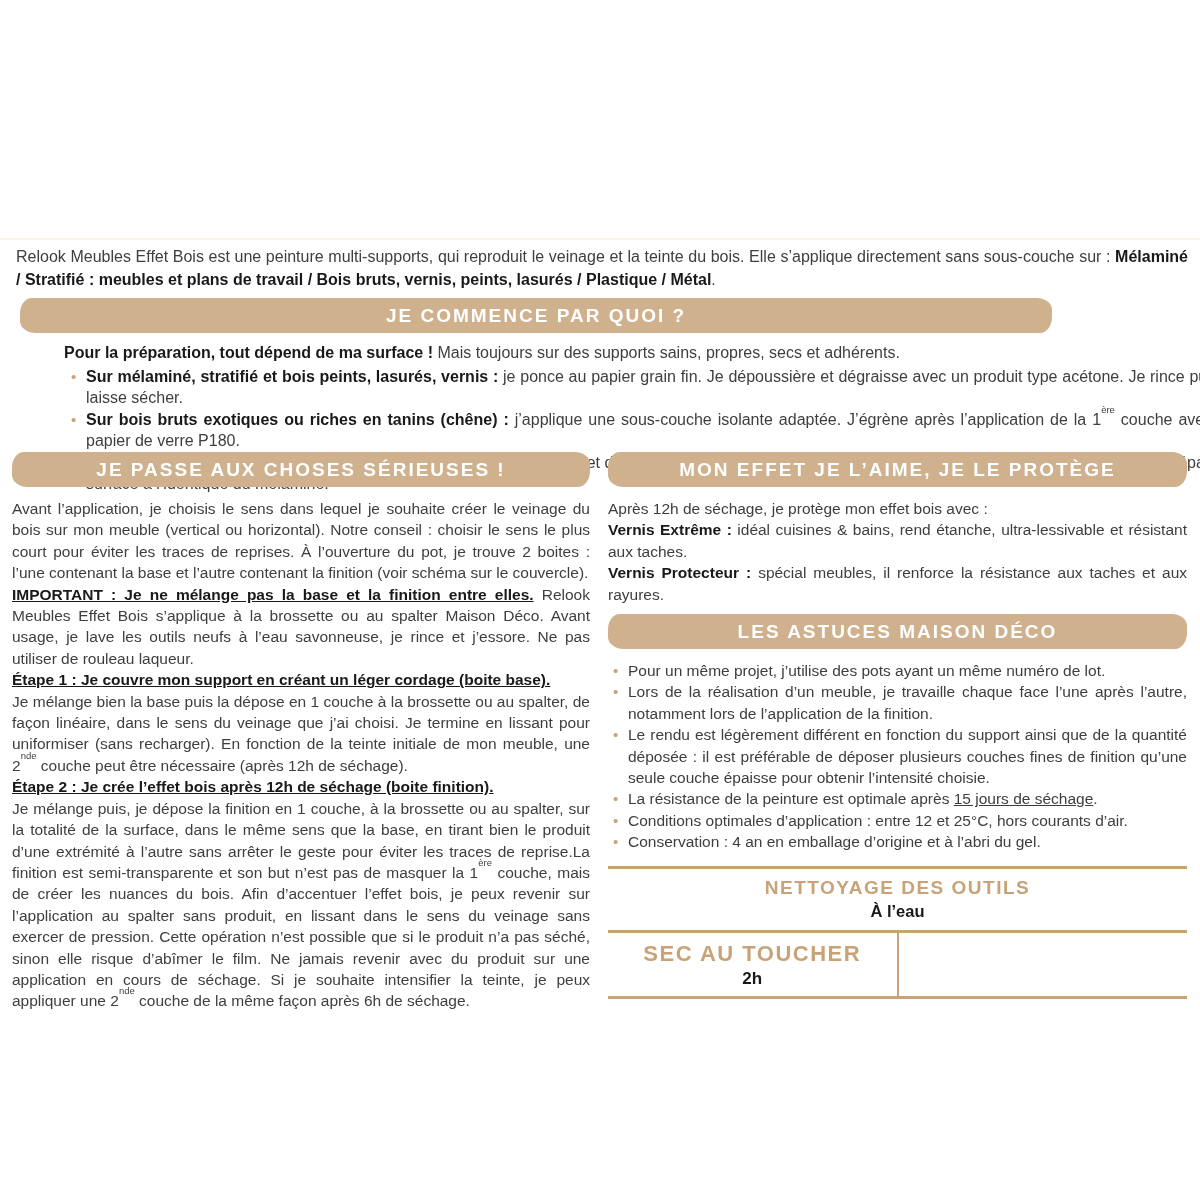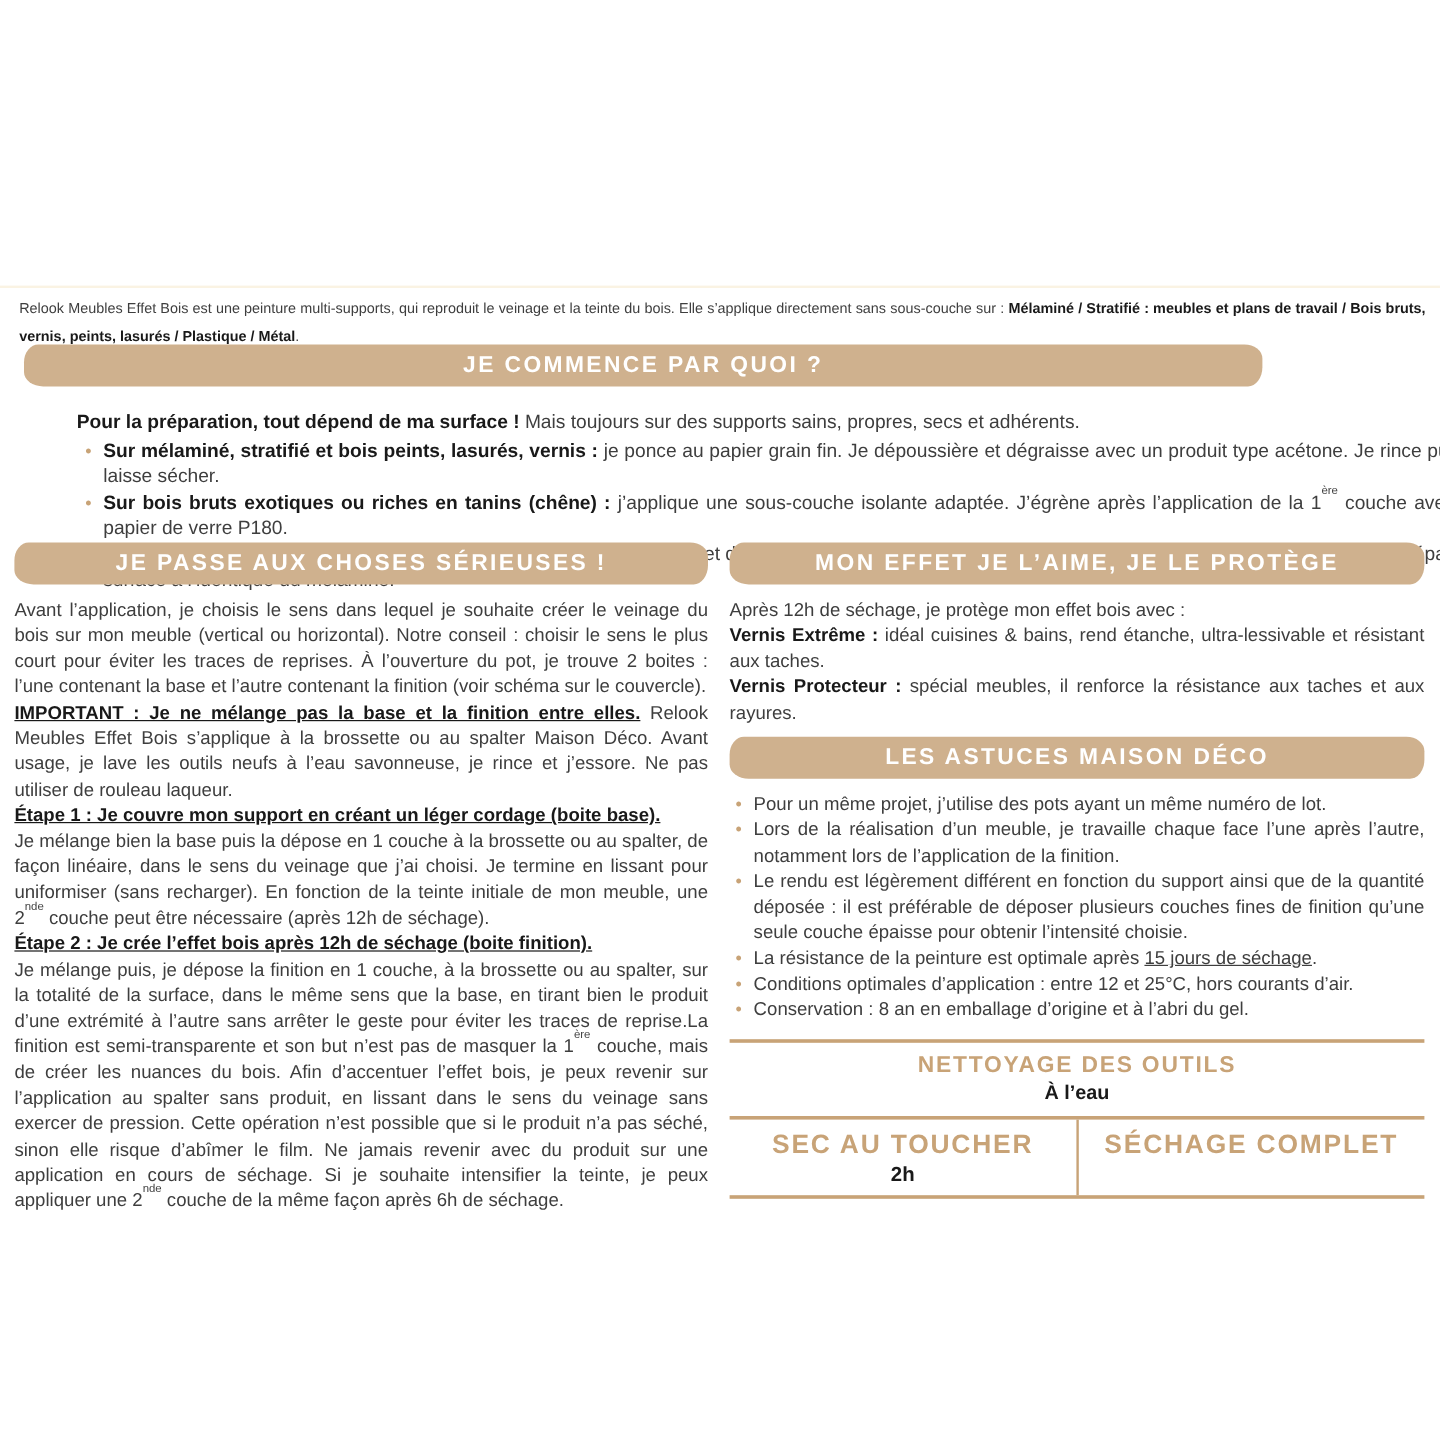--- a/index.html
+++ b/index.html
@@ -8,31 +8,31 @@
     font-family:"Liberation Sans", sans-serif; color:var(--body,#3e3e3e);
     position:relative;
   }
   .page { position:absolute; inset:0; }
 
   .faint-line { position:absolute; left:0; top:238px; width:1200px; height:2px; background:var(--faint,#faf3e3); }
 
   
   .intro {
     position:absolute; left:16px; top:246px; width:1172px;
-    font-size:12px; line-height:22.5px; text-align:justify; margin:0;
+    font-size:16px; line-height:22.5px; text-align:justify; margin:0;
   }
 
   
   .banner {
     background:var(--tan-bg,#cfb18e); color:#ffffff; text-align:center;
     height:35px; line-height:35px; font-weight:bold; font-size:19px;
     letter-spacing:2px; border-radius:12px 15px 12px 16px / 15px 12px 16px 12px;
     white-space:nowrap; overflow:hidden;
   }
-  .banner-full { position:absolute; left:20px; top:287px; width:1032px; }
+  .banner-full { position:absolute; left:20px; top:298px; width:1032px; }
 
   
   .prep { position:absolute; left:16px; top:342px; width:1172px;margin-left:48px; }
   .prep p.lead { margin:0 0 2px 0; font-size:16px; line-height:21.5px; }
   ul.bullets { list-style:none; margin:0; padding:0 0 0 22px; }
   ul.bullets li {
     position:relative; font-size:16px; line-height:21.5px; text-align:justify;
   }
   ul.bullets li::before {
     content:"\2022"; position:absolute; left:-15px; top:0;
@@ -126,33 +126,32 @@
 
     <div class="banner banner-tips">
       <span>LES ASTUCES MAISON DÉCO</span>
     </div>
     <ul class="bullets tips">
         <li><span>Pour un même projet, j’utilise des pots ayant un même numéro de lot.</span></li>
         <li><span>Lors de la réalisation d’un meuble, je travaille chaque face l’une après l’autre, notamment lors de l’application de la finition.</span></li>
         <li><span>Le rendu est légèrement différent en fonction du support ainsi que de la quantité déposée : il est préférable de déposer plusieurs couches fines de finition qu’une seule couche épaisse pour obtenir l’intensité choisie.</span></li>
         <li><span>La résistance de la peinture est optimale après </span><span class="u">15 jours de séchage</span><span>.</span></li>
         <li><span>Conditions optimales d’application : entre 12 et 25°C, hors courants d’air.</span></li>
-        <li><span>Conservation : 8 an en emballage d’origine et à l’abri du gel.</span></li>
+        <li><span>Conservation : 4 an en emballage d’origine et à l’abri du gel.</span></li>
       </ul>
 
     <hr class="rule">
 
     <div class="clean-title">NETTOYAGE DES OUTILS</div>
     <div class="clean-value">À l’eau</div>
 
     <div class="dry-table">
       <div class="dry-cell">
         <div class="dry-label">SEC AU TOUCHER</div>
         <div class="dry-value">2h</div>
       </div>
       <div class="dry-vdiv"></div>
       <div class="dry-cell">
-        <div class="dry-label">SÉCHAGE COMPLET</div>
       </div>
     </div>
   </div>
 
 </div>
 
 </body></html>

